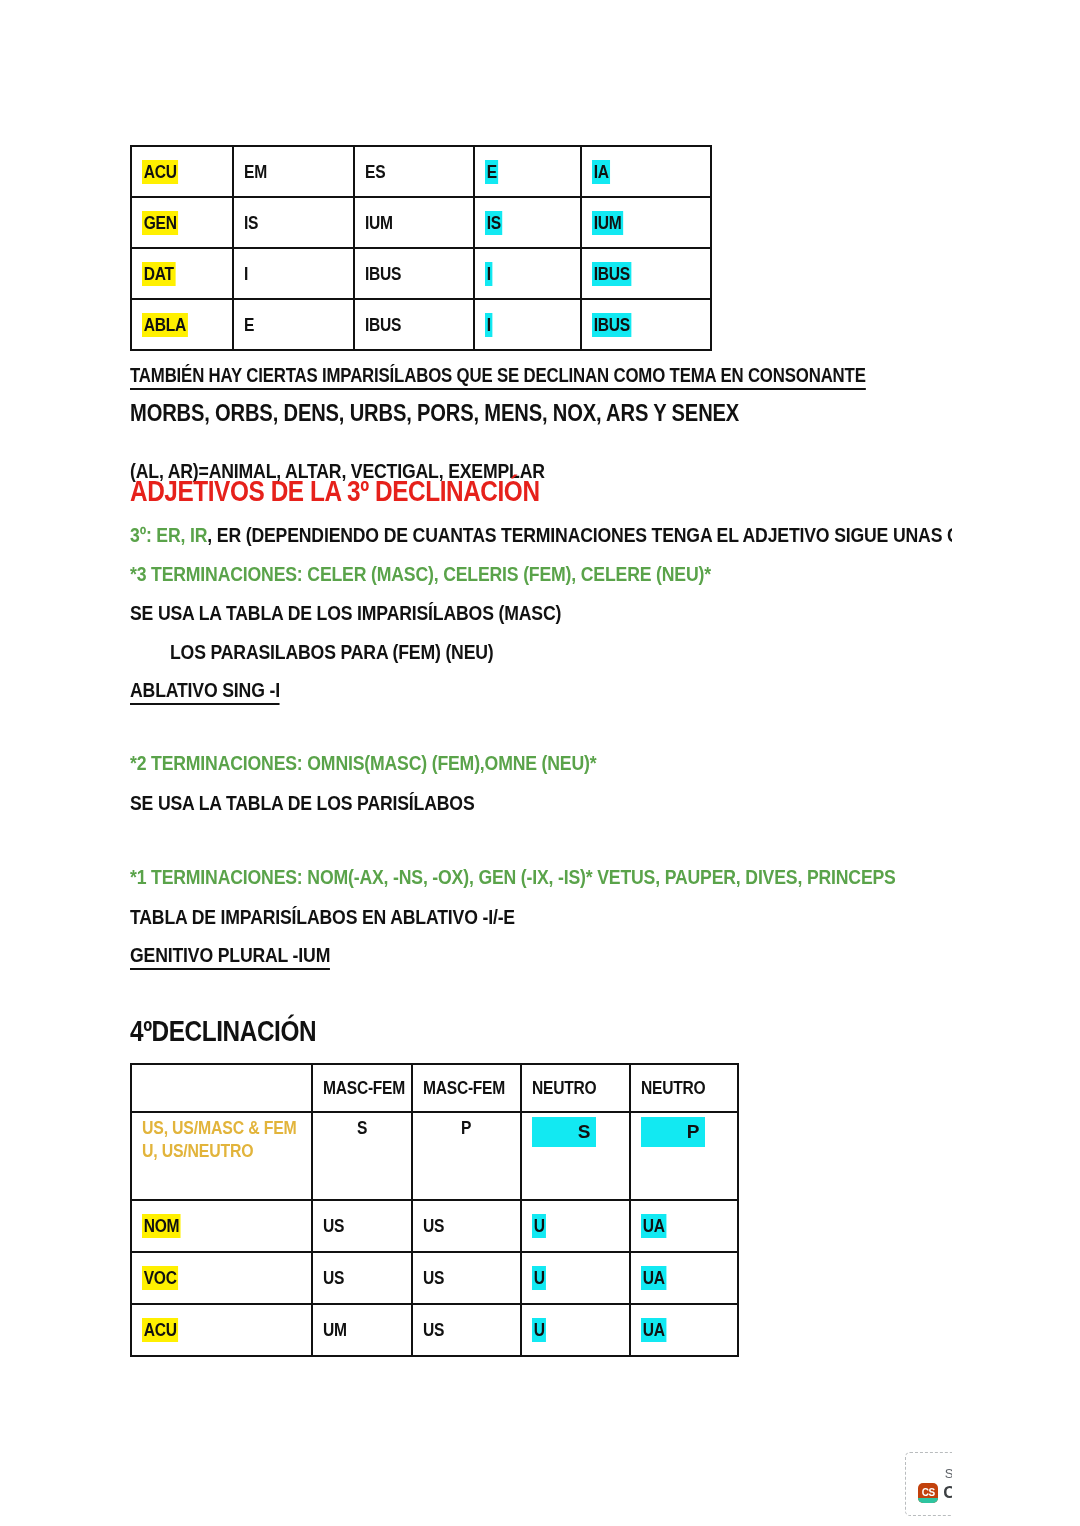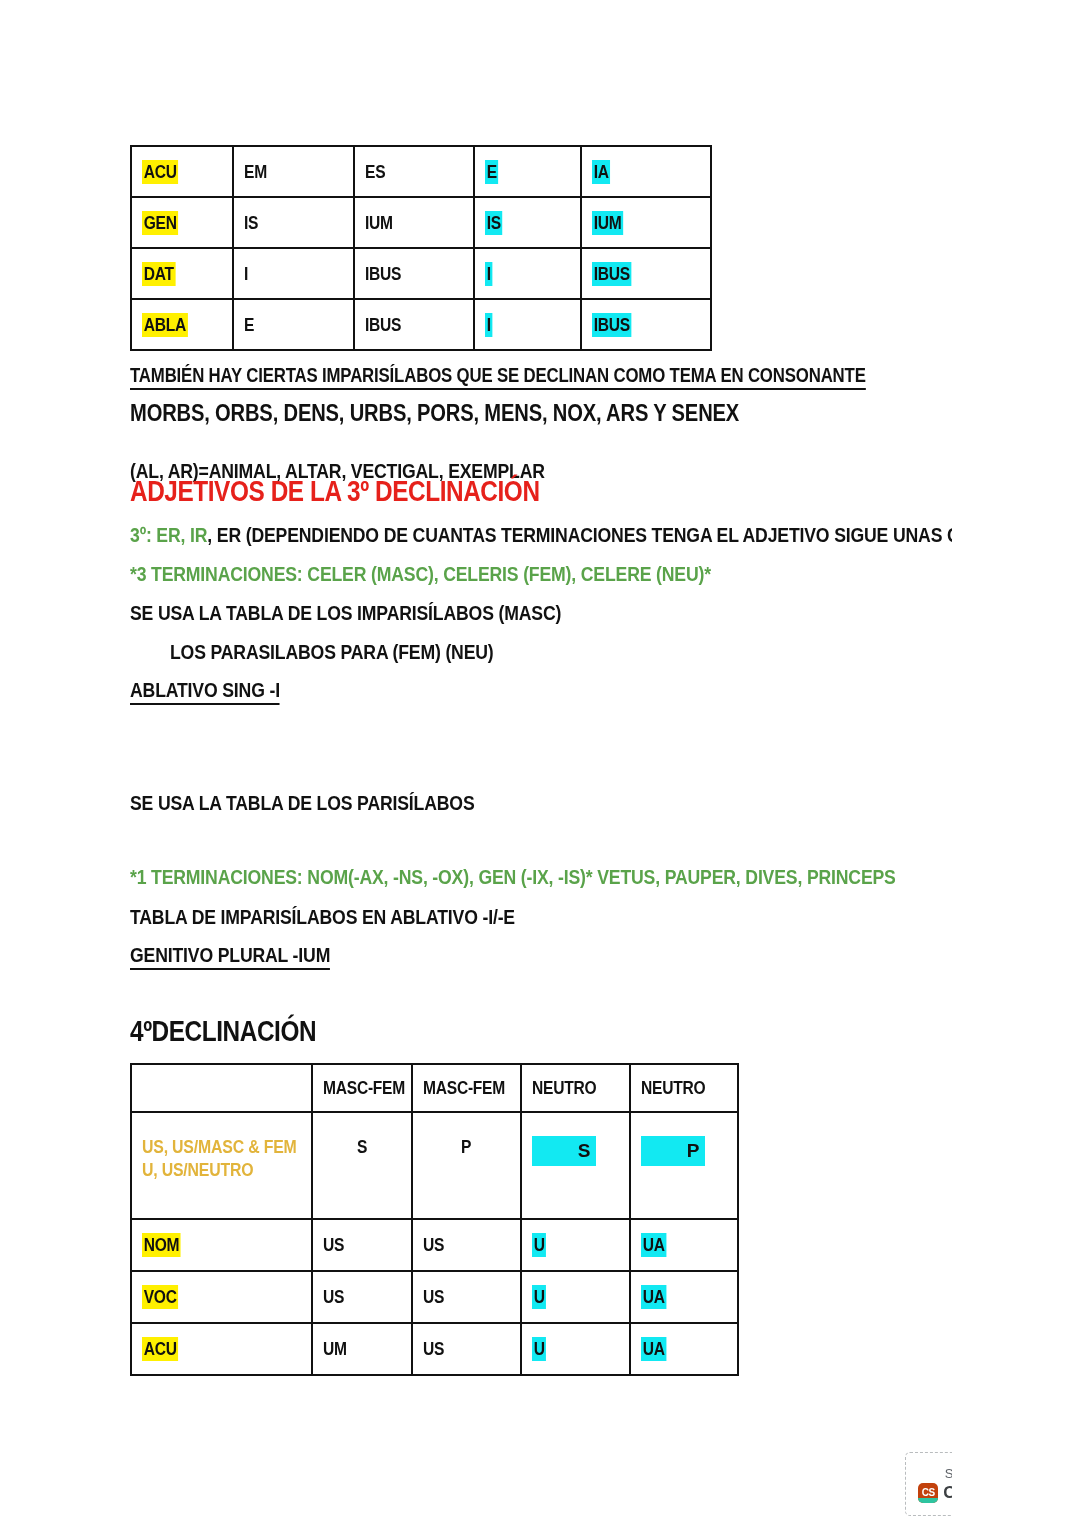--- a/index.html
+++ b/index.html
@@ -59,21 +59,21 @@
   #table-imparisilabos col.c4 { width: 107px; }
   #table-imparisilabos col.c5 { width: 130px; }
 
   #table-cuarta { left: 130px; top: 1063px; width: 607px; }
   #table-cuarta col.d1 { width: 181px; }
   #table-cuarta col.d2 { width: 100px; }
   #table-cuarta col.d3 { width: 109px; }
   #table-cuarta col.d4 { width: 109px; }
   #table-cuarta col.d5 { width: 108px; }
   #table-cuarta tr.hdr td { height: 46px; }
-  #table-cuarta tr.sp td   { height: 82px; vertical-align: top; padding-top: 23px; }
+  #table-cuarta tr.sp td   { height: 82px; vertical-align: top; padding-top: 4px; }
   #table-cuarta tr.body td { height: 50px; }
 
   .gold {
     color: #e2b43b;
     font-family: "Liberation Sans", sans-serif;
     font-weight: bold;
     font-size: 18px;
     display:block;
     line-height: 1.28;
     letter-spacing: -0.2px;
@@ -260,20 +260,23 @@
   </div>
 
   <div class="line" style="top:640px;font-size:21px;margin-left:40px;">
     <span class="sx">LOS PARASILABOS PARA (FEM) (NEU)</span>
   </div>
 
   <div class="line u" style="top:678px;font-size:21px;">
     <span class="sx">ABLATIVO SING -I</span>
   </div>
 
+  <div class="line green" style="top:751px;font-size:21px;">
+    <span class="sx">*2 TERMINACIONES: OMNIS(MASC) (FEM),OMNE (NEU)*</span>
+  </div>
 
   <div class="line" style="top:791px;font-size:21px;">
     <span class="sx">SE USA LA TABLA DE LOS PARISÍLABOS</span>
   </div>
 
   <div class="line green" style="top:865px;font-size:21px;">
     <span class="sx">*1 TERMINACIONES: NOM(-AX, -NS, -OX), GEN (-IX, -IS)* VETUS, PAUPER, DIVES, PRINCEPS</span>
   </div>
 
   <div class="line" style="top:905px;font-size:21px;text-align:right;">

